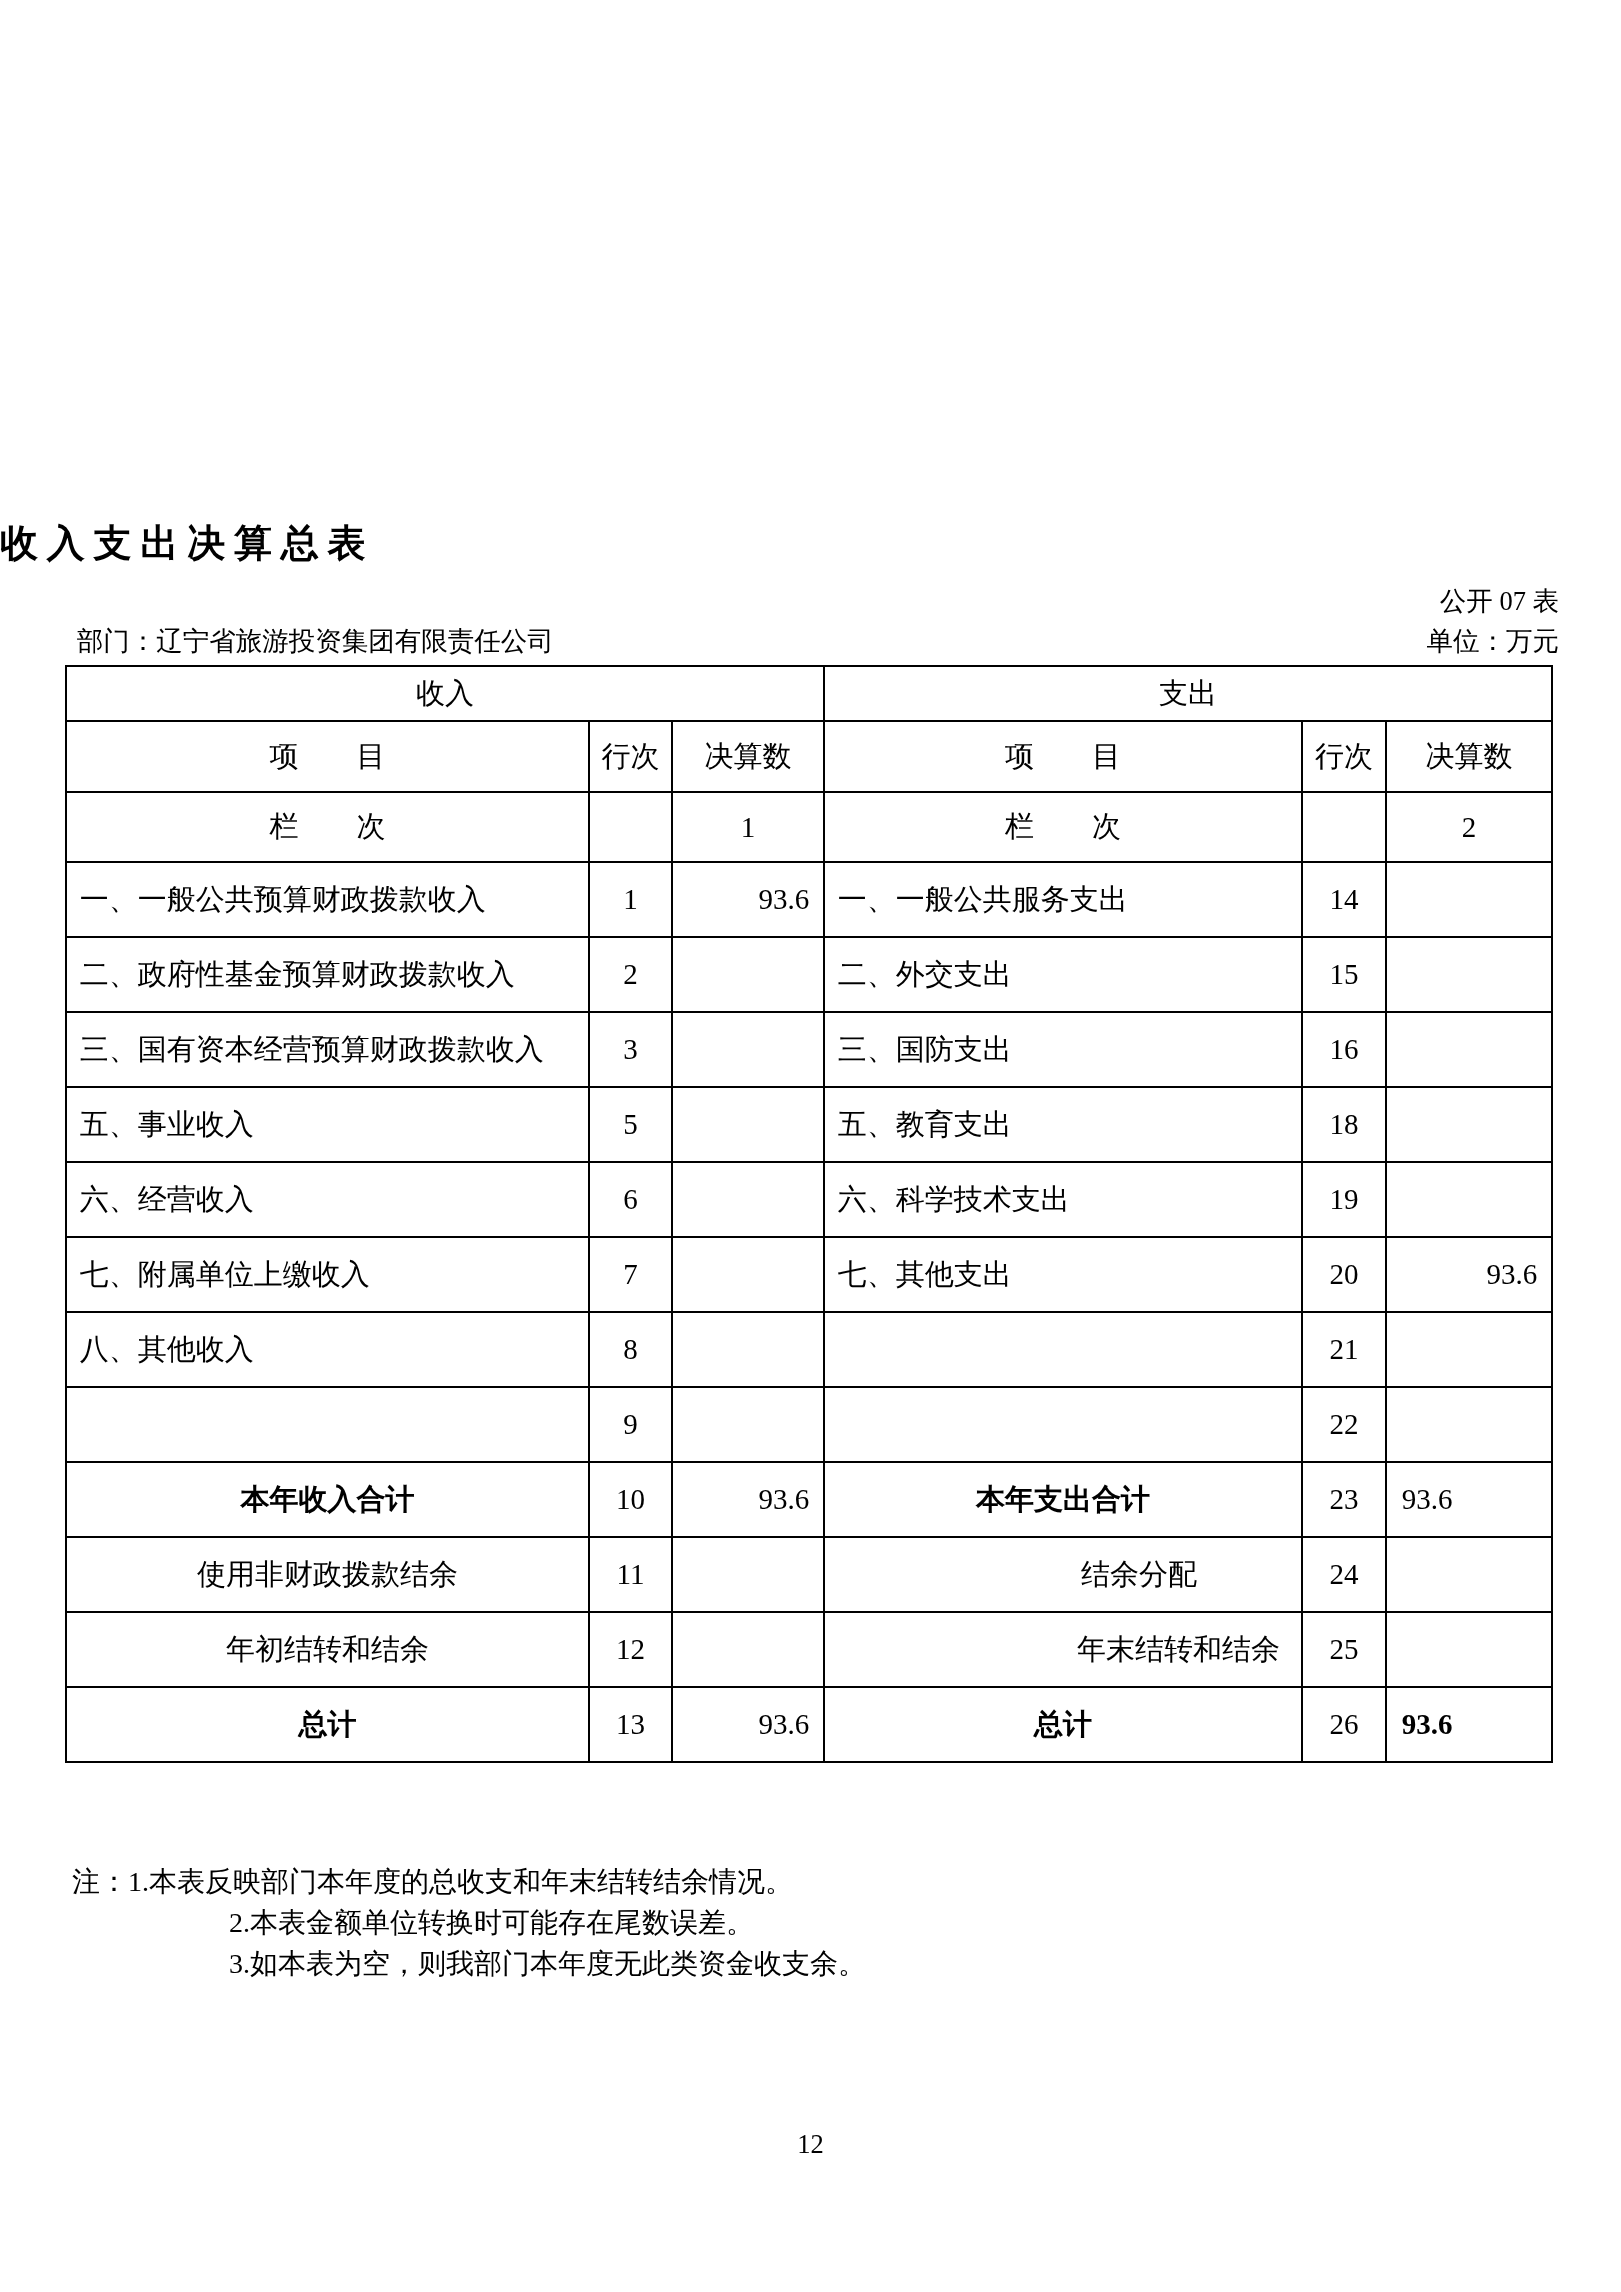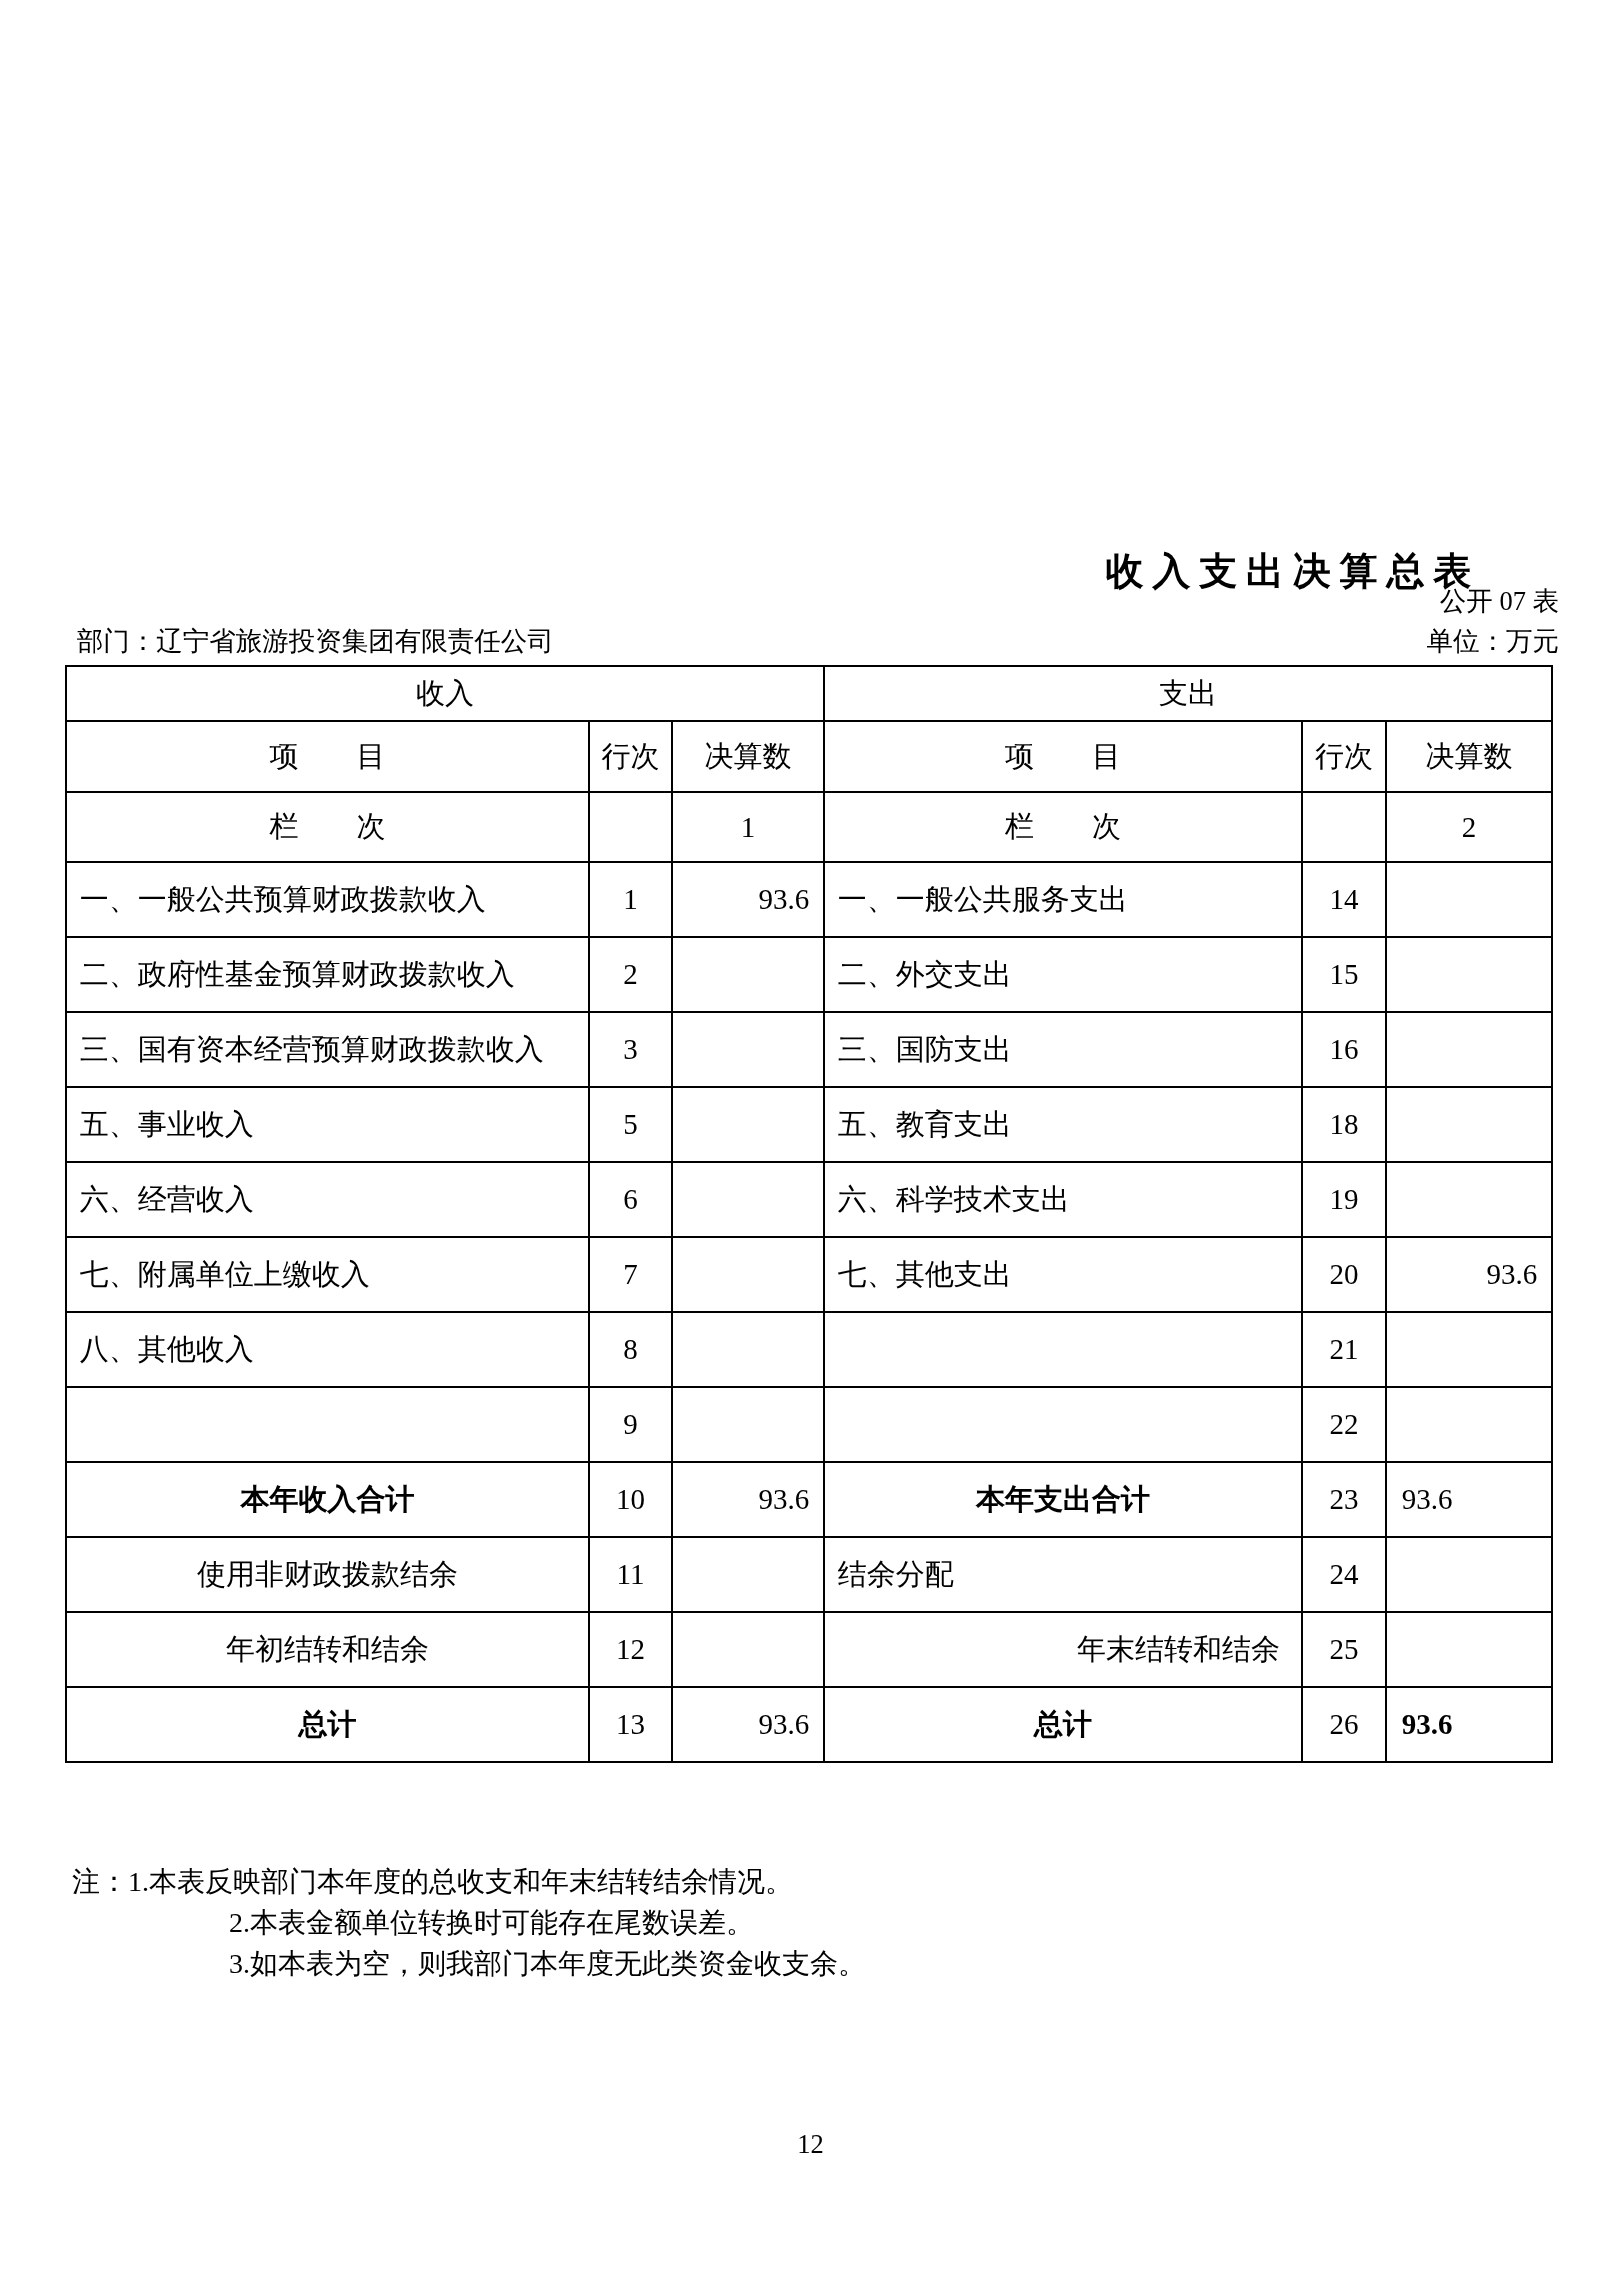--- a/index.html
+++ b/index.html
@@ -2,22 +2,22 @@
 <html><head>
 <meta charset="utf-8">
 <style>
   html,body { margin:0; padding:0; }
   body {
     width:1621px; height:2293px; position:relative;
     background:#ffffff; color:#000000;
     font-family:"Liberation Serif","DejaVu Serif",serif;
   }
   .page-title {
-    position:absolute; top:546px; left:0; width:1480px;
-    text-align:right; font-size:38px; font-weight:bold; letter-spacing:8.8px;
+    position:absolute; top:518px; left:0; width:1480px;
+    text-align:left; font-size:38px; font-weight:bold; letter-spacing:8.8px;
   }
   .form-label {
     position:absolute; top:583px; left:65px; width:1494px;
     text-align:right; font-size:26.5px;
   }
   .dept-line {
     position:absolute; top:623px; left:65px; width:1494px;
     display:flex; justify-content:space-between; font-size:26.5px;
   }
   .dept-line .dept { padding-left:11.8px; }
@@ -29,21 +29,21 @@
   }
   tr.sec-row    { height:55px;padding-left:40px; }
   tr.hdr-row    { height:71px; }
   tr.idx-row    { height:70px; }
   tr.data-row   { height:75px; }
   td.sec    { text-align:center; }
   td.hdr    { text-align:center; border-bottom-width:2.9px; }
   td.idx    { text-align:center; }
   td.item   { text-align:left; padding-left:12.7px; }
   td.al-center { text-align:center; padding-left:0; }
-  td.al-right-indent { text-align:left; padding-right:104px; }
+  td.al-right-indent { text-align:right; padding-right:104px; }
   td.al-right  { text-align:right; padding-right:21px; }
   td.line   { text-align:center; }
   td.amount { text-align:right; padding-right:13.7px; }
   td.amt-left { text-align:left; padding-left:14.7px; padding-right:0; }
   .bold { font-weight:bold; }
   .notes {
     position:absolute; left:72px; top:1861px;
     font-size:28px; line-height:41px;
   }
   .notes .note-indent { padding-left:157px; }

